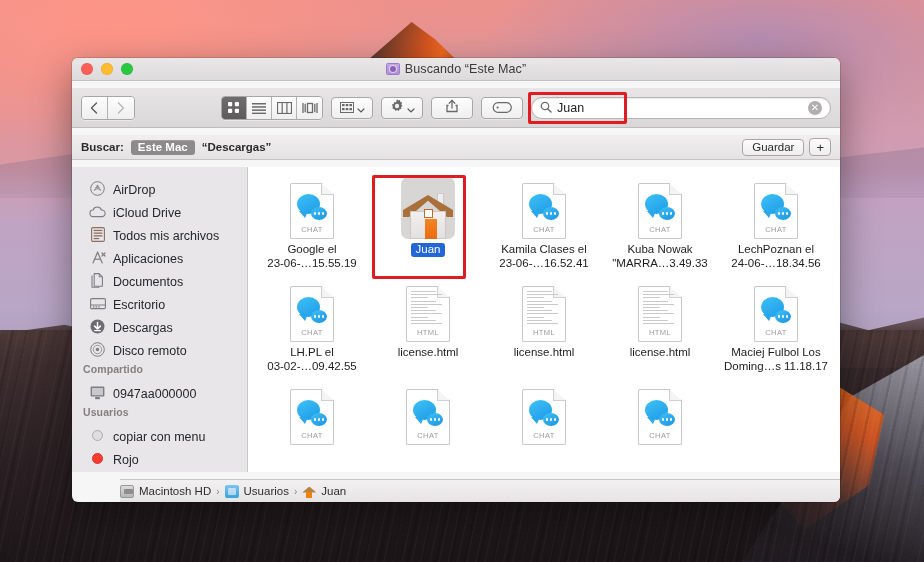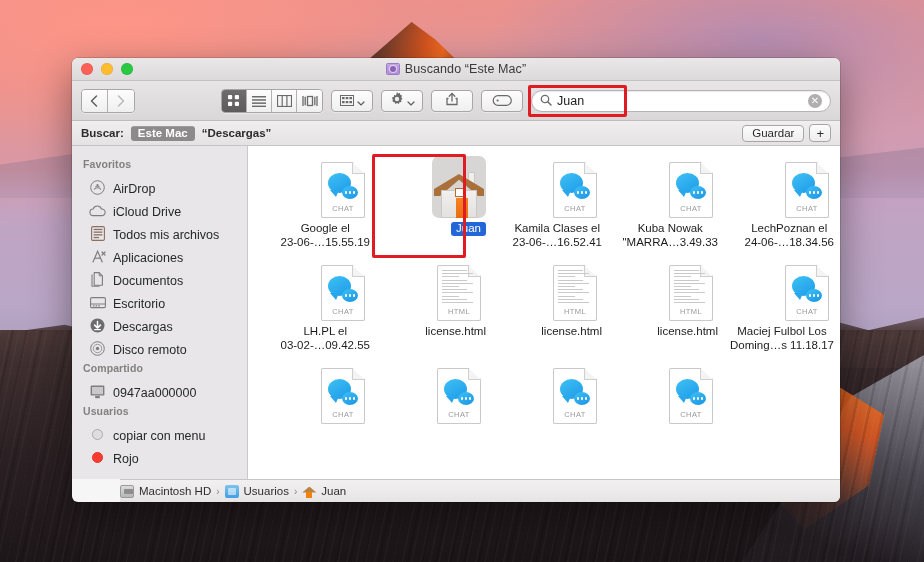--- a/index.html
+++ b/index.html
@@ -63,21 +63,21 @@
     opacity:.9;
   }
 
   
   #finder {
     position:absolute; left:72px; top:58px; width:768px; height:444px;
     background:#f6f6f6;
     border-radius:6px;
     box-shadow:0 14px 40px rgba(0,0,0,.42), 0 0 0 .5px rgba(0,0,0,.28);
     overflow:hidden;
-    display:flex; flex-direction:column;
+    display:flex; flex-direction:column;gap:7px;
   }
 
   .titlebar {
     height:23px; flex:0 0 23px; position:relative;
     background:linear-gradient(180deg,#e9e7e8 0%,#dcdadb 100%);
     border-bottom:.5px solid #c3c0c1;
     display:flex; align-items:center;
   }
   .lights { display:flex; gap:8px; padding-left:9px; }
   .light { width:12px; height:12px; border-radius:50%; }
@@ -206,21 +206,21 @@
     flex:1; background:#fff; position:relative; overflow:hidden;
   }
   .grid {
     display:grid;
     grid-template-columns:repeat(5,1fr);
     padding:14px 6px 0 6px;
     row-gap:6px;
     position:absolute; left:0; right:0; top:-8px;
   }
   .cell {
-    display:flex; flex-direction:column; align-items:flex-end;
+    display:flex; flex-direction:column; align-items:center;
     padding-top:4px; cursor:default;
   }
   .thumb { width:54px; height:62px; display:flex; align-items:flex-end; justify-content:center; }
   .cap {
     margin-top:4px; font-size:11.5px; line-height:13.5px; color:#1c1c1c;
     text-align:center; max-width:110px; white-space:pre-line;
   }
   .cap.sel {
     background:#2266d8; color:#fff; border-radius:3px; padding:0 5px;
   }
@@ -497,21 +497,20 @@
     <div class="scope-right">
       <span class="mini-btn">Guardar</span>
       <span class="mini-btn sq">+</span>
     </div>
   </div>
 
   <div class="body-row">
 
     <div class="sidebar">
 
-      <div class="sb-head">Favoritos</div>
 
       <div class="sb-item">
         <span class="sb-ico">
           <svg width="15" height="15" viewBox="0 0 15 15">
             <circle cx="7.5" cy="7.5" r="6.8" fill="none" stroke="#7d7d82" stroke-width="1"></circle>
             <path d="M4.3 9.2a4.4 4.4 0 016.4 0" fill="none" stroke="#7d7d82" stroke-width="1.1" stroke-linecap="round"></path>
             <path d="M5.7 6.9a2.6 2.6 0 013.6 0" fill="none" stroke="#7d7d82" stroke-width="1.1" stroke-linecap="round"></path>
             <circle cx="7.5" cy="5" r="1.1" fill="#7d7d82"></circle>
           </svg>
         </span>

